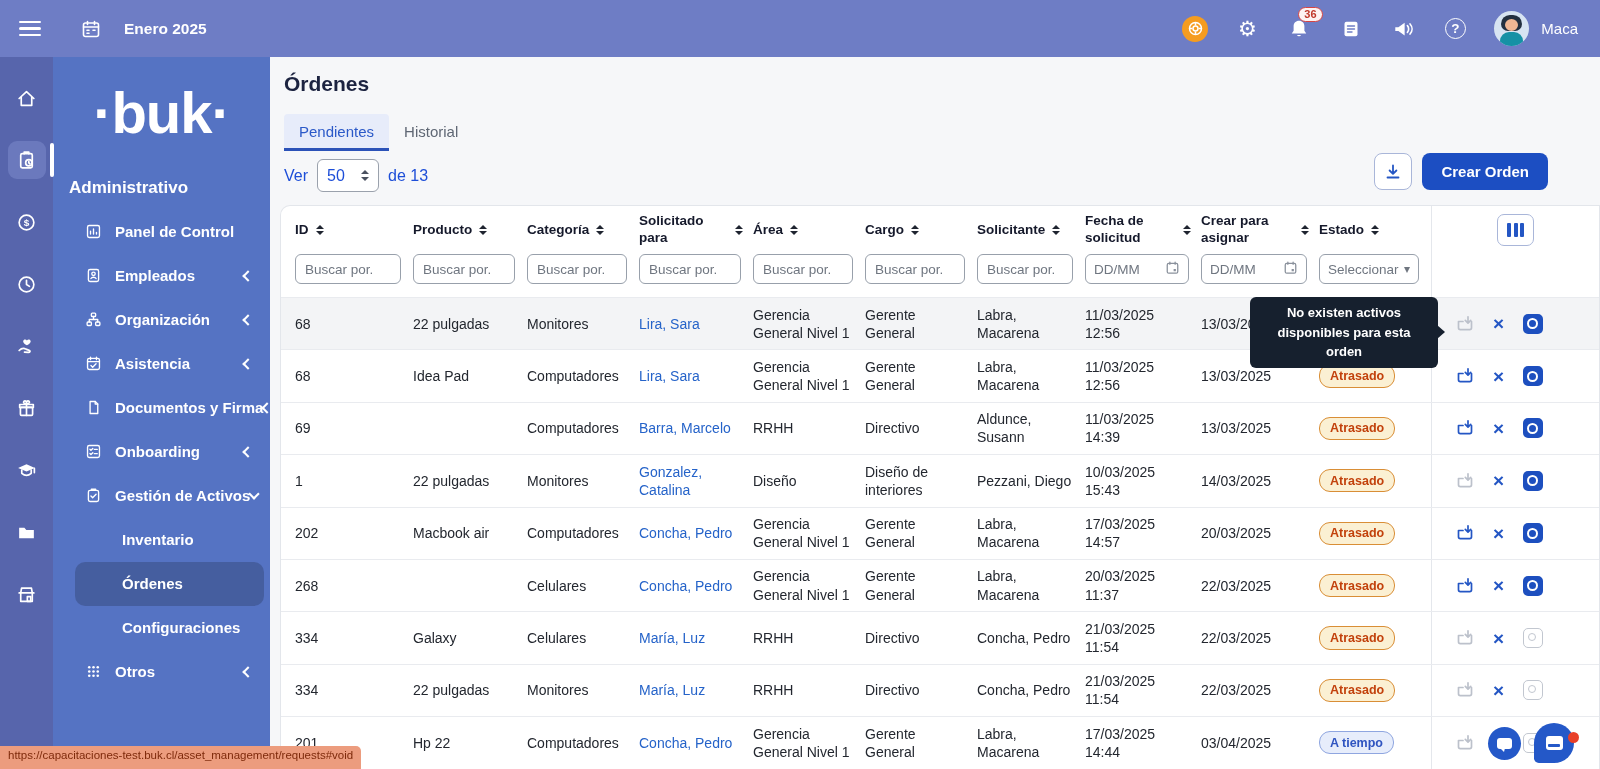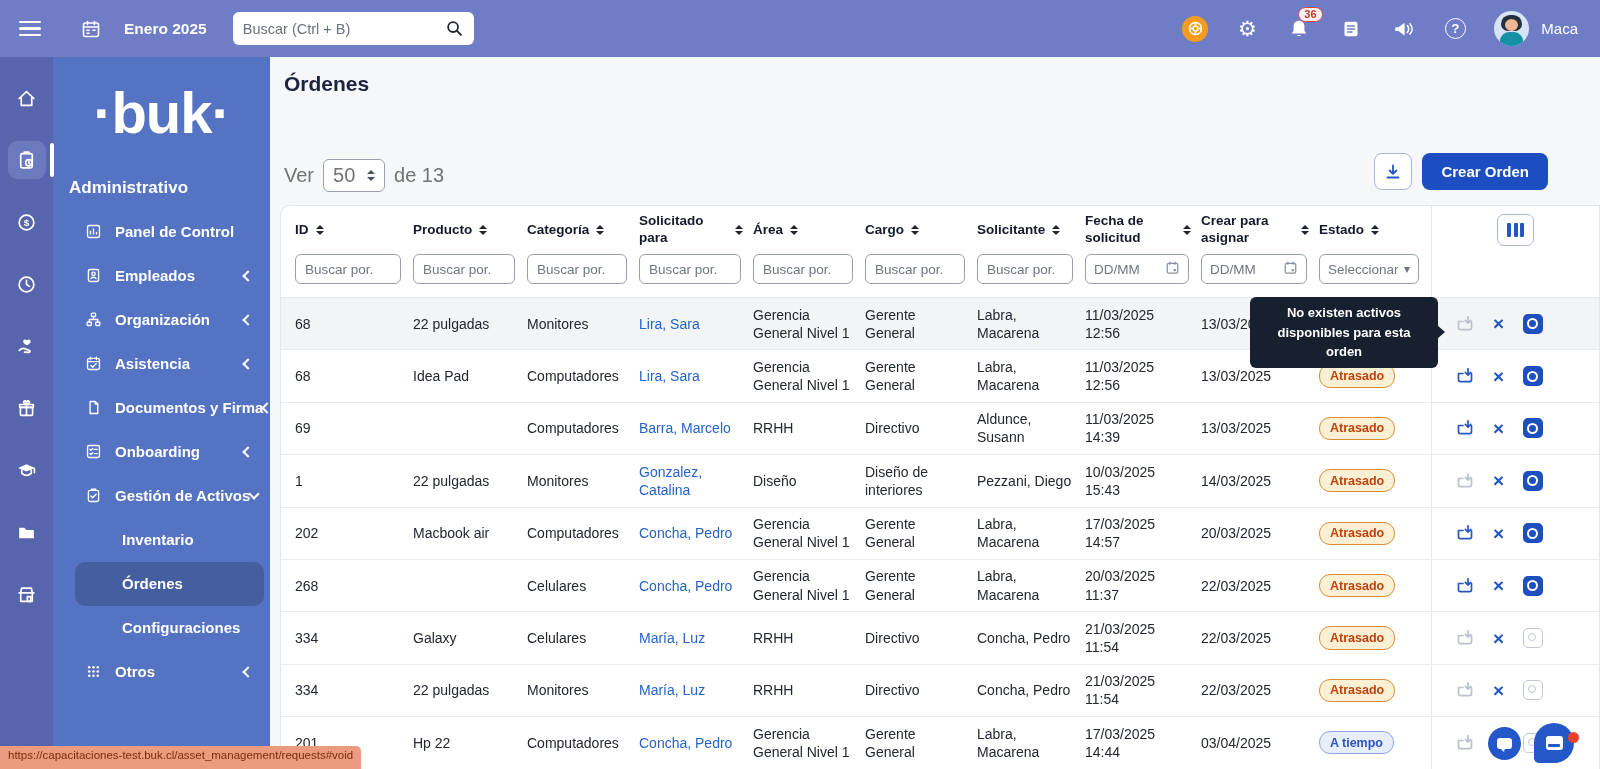--- a/index.html
+++ b/index.html
@@ -46,21 +46,21 @@
   .subnav { }
   .sub-item { height:44px; display:flex; align-items:center; padding-left:47px; font-size:15px; font-weight:600; margin:0 6px; border-radius:10px; cursor:pointer; }
   .sub-item.active { background:rgba(0,0,0,0.18); }
 
   
   .main { position:absolute; top:57px; left:270px; right:0; bottom:0; background:#F6F7F9; }
   .page-title { position:absolute; left:14px; top:15px; font-size:21px; font-weight:bold; color:#1C2340; }
   .tabs { position:absolute; left:14px; top:57px; display:flex; }
   .tab { padding:9px 15px 8px; font-size:15px; color:#5F6774; cursor:pointer; }
   .tab.active { color:#2B59C8; background:#E7ECFA; border-bottom:3px solid #2B52B8; border-radius:4px 4px 0 0; font-weight:400; }
-  .ver-row { position:absolute; left:14px; top:102px; display:flex; align-items:center; gap:9px; font-size:20px; color:#737373; }
+  .ver-row { position:absolute; left:14px; top:102px; display:flex; align-items:center; gap:9px; font-size:16px; color:#1d4ed8; }
   .pagesize { width:62px; height:33px; border:1px solid #9AA1AC; border-radius:6px; background:#fff; display:flex; align-items:center; justify-content:space-between; padding:0 9px; cursor:pointer; }
   .sort { display:inline-flex; flex-direction:column; gap:2.5px; }
   .sort i { width:0; height:0; border-left:4px solid transparent; border-right:4px solid transparent; }
   .sort .up { border-bottom:4.6px solid #1F2430; }
   .sort .dn { border-top:4.6px solid #1F2430; }
   .sort.gray .up { border-bottom-color:#4A5160; } .sort.gray .dn { border-top-color:#4A5160; }
   .hdr-actions { position:absolute; top:96px; right:52px; display:flex; gap:10px; }
   .dl-btn { width:38px; height:37px; border:1px solid #A9B6D9; background:#fff; border-radius:8px; display:flex; align-items:center; justify-content:center; cursor:pointer; }
   .create-btn { height:37px; background:#1C4EC2; color:#fff; border:none; border-radius:8px; font-size:15px; font-weight:bold; padding:0 19px; font-family:inherit; cursor:pointer; }
 
@@ -121,27 +121,20 @@
       <span></span>
     </div>
   <div class="tb-date">
     <svg width="20" height="20" viewBox="0 0 20 20" fill="none" stroke="#fff" stroke-width="1.6" stroke-linecap="round">
         <rect x="2.5" y="4" width="15" height="13.5" rx="2"></rect>
         <path d="M6.5 2.5 v3 M13.5 2.5 v3 M2.5 8 h15"></path>
         <path d="M6 11.2 h2 M12 11.2 h2 M6 14.2 h2"></path>
       </svg>
     <span>Enero 2025</span>
   </div>
-  <div class="searchbox">
-    <input type="text" placeholder="Buscar (Ctrl + B)" style="">
-    <svg width="19" height="19" viewBox="0 0 20 20" fill="none" stroke="#1F2430" stroke-width="1.9" stroke-linecap="round">
-        <circle cx="8.5" cy="8.5" r="5.2"></circle>
-        <path d="M12.6 12.6 L16.8 16.8"></path>
-      </svg>
-  </div>
   <div class="tb-right">
     <div class="tb-ic buoy">
       <svg width="19" height="19" viewBox="0 0 20 20" fill="none" stroke="#fff" stroke-width="1.6">
           <circle cx="10" cy="10" r="6.3"></circle>
           <circle cx="10" cy="10" r="2.6"></circle>
           <path d="M10 3.7 v3.1 M10 13.2 v3.1 M3.7 10 h3.1 M13.2 10 h3.1"></path>
         </svg>
     </div>
     <div class="tb-ic">
         <span class="gear-glyph">⚙</span>
@@ -317,20 +310,24 @@
             </g>
           </svg></span>
         <span class="nlabel">Otros</span>
         <span class="chev left"></span>
       </div>
     </div>
 </nav>
 
 <main class="main">
   <h1 class="page-title">Órdenes</h1>
+  <div class="tabs">
+    <div class="tab active">Pendientes</div>
+    <div class="tab">Historial</div>
+  </div>
   <div class="ver-row">
     <span>Ver</span>
     <div class="pagesize">
       <span>50</span>
       <span class="sort gray">
           <i class="up"></i>
           <i class="dn"></i>
         </span>
     </div>
     <span>de 13</span>

